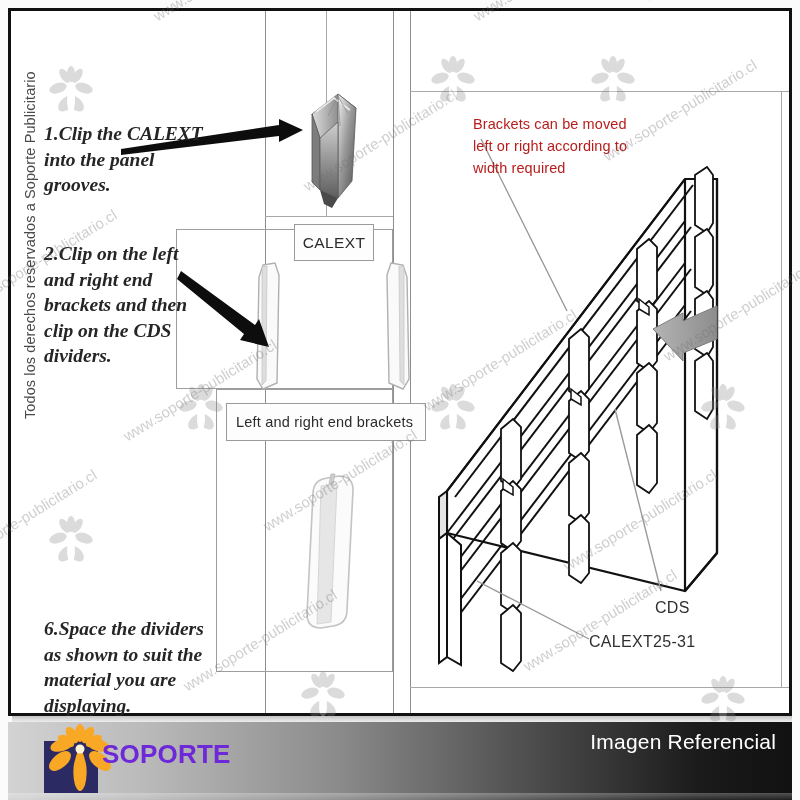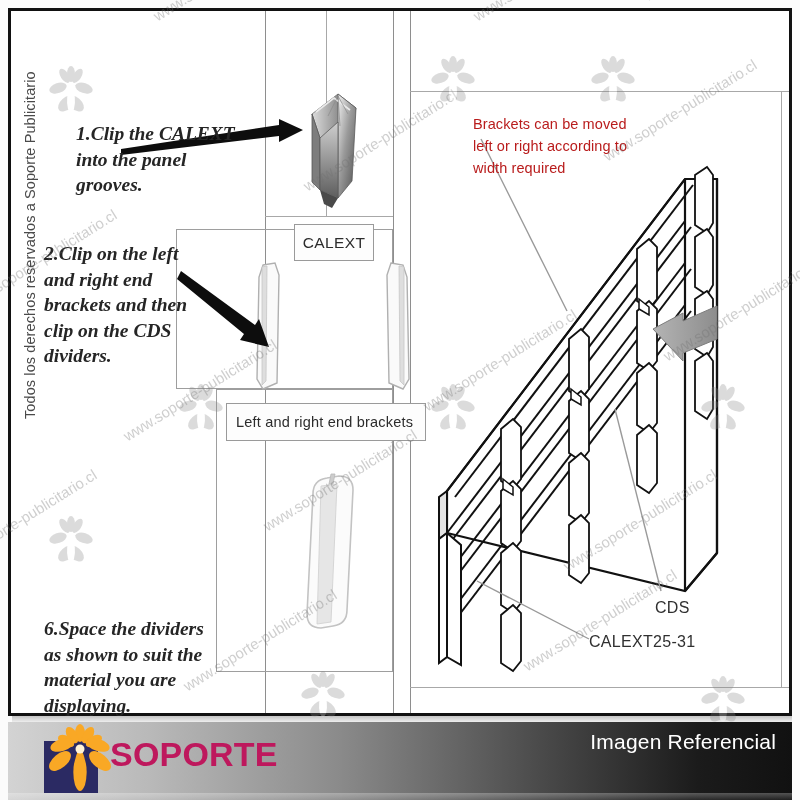--- a/index.html
+++ b/index.html
@@ -56,21 +56,21 @@
     position:absolute;
     left:33px;
     width:165px;
     font-family:"Liberation Serif", serif;
     font-weight:bold;
     font-style:italic;
     font-size:19.5px;
     line-height:25.5px;
     color:#252525;
   }
-  #instr-1{top:110px;margin-left:32px;}
+  #instr-1{top:110px;}
   #instr-2{top:230px;}
   #instr-3{top:380px;}
   #instr-4{top:605px;}
 
   
   .arrow{position:absolute;}
 
   
   .callout-box{
     position:absolute;
@@ -141,22 +141,22 @@
   .logo{
     position:absolute;
     left:34px;top:735px;
     width:212px;height:58px;
   }
   .logo-square{
     position:absolute;left:10px;top:6px;width:54px;height:52px;
     background:#2b2a63;
   }
   .logo-word{
-    position:absolute;left:76px;top:6px;
-    font-size:34px;font-weight:bold;color:#be185d;letter-spacing:.2px;
+    position:absolute;left:68px;top:6px;
+    font-size:26px;font-weight:bold;color:#6d28d9;letter-spacing:.2px;
     line-height:26px;
   }
   .logo-sub{
     position:absolute;left:68px;top:31px;
     font-size:19px;font-weight:bold;color:#f4a01c;letter-spacing:1.1px;
     line-height:20px;
   }
 
   
   .wm-text{

